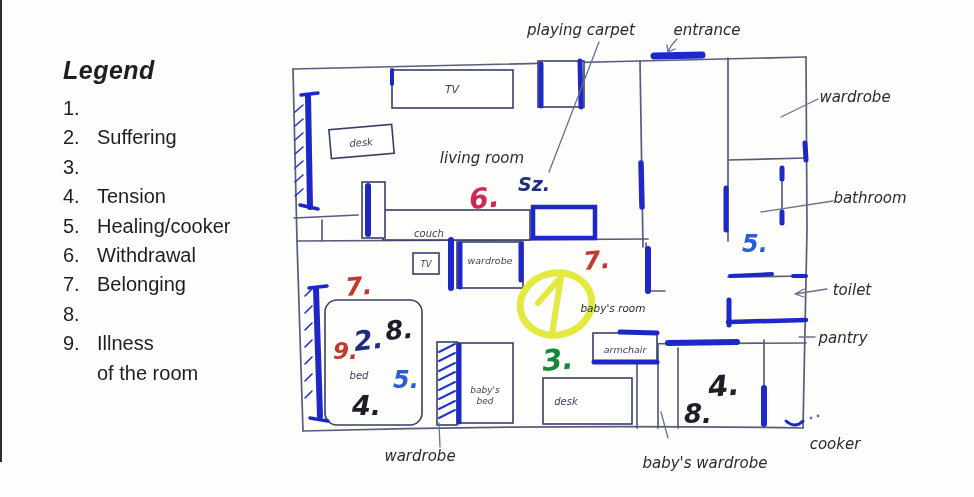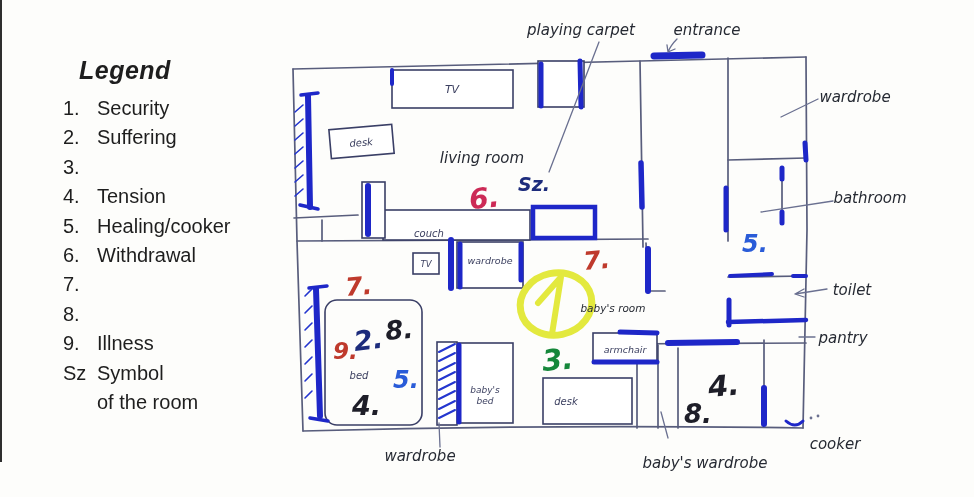--- a/index.html
+++ b/index.html
@@ -2,40 +2,39 @@
 <html><head>
 <meta charset="utf-8">
 <style>
   html,body{margin:0;padding:0;}
   body{
     width:974px;height:497px;position:relative;overflow:hidden;
     background:#fdfdfb;font-family:"Liberation Sans",sans-serif;
   }
   .edge-line{position:absolute;left:0;top:0;width:2px;height:462px;background:#2e2e2e;}
   .legend{position:absolute;left:63px;top:56px;color:#1e1e1e;}
-  .legend-title{font-size:25px;font-weight:bold;font-style:italic;letter-spacing:.5px;margin:0 0 9px 16px;}
+  .legend-title{font-size:25px;font-weight:bold;font-style:italic;letter-spacing:.5px;margin:0 0 9px 0;}
   .lg-row{display:flex;font-size:20px;line-height:29.4px;}
   .lg-num{width:34px;flex:none;}
   .plan-svg{position:absolute;left:0;top:0;}
   .hand{font-family:"DejaVu Sans",sans-serif;font-style:italic;fill:#262a33;}
   .out-label{font-size:15px;}
   .furn-label{fill:#3c4060;}
   .num{font-family:"DejaVu Sans",sans-serif;font-weight:bold;font-style:italic;}
   text{user-select:none;}
 </style>
 </head>
 <body>
 
 <div class="edge-line"></div>
 
 <div class="legend">
   <div class="legend-title">Legend</div>
   <div class="lg-row">
       <span class="lg-num">1.</span>
-      <span>Security</span>
     </div>
   <div class="lg-row">
       <span class="lg-num">2.</span>
       <span>Suffering</span>
     </div>
   <div class="lg-row">
       <span class="lg-num">3.</span>
     </div>
   <div class="lg-row">
       <span class="lg-num">4.</span>
@@ -44,31 +43,28 @@
   <div class="lg-row">
       <span class="lg-num">5.</span>
       <span>Healing/cooker</span>
     </div>
   <div class="lg-row">
       <span class="lg-num">6.</span>
       <span>Withdrawal</span>
     </div>
   <div class="lg-row">
       <span class="lg-num">7.</span>
+      <span>Belonging</span>
     </div>
   <div class="lg-row">
       <span class="lg-num">8.</span>
     </div>
   <div class="lg-row">
       <span class="lg-num">9.</span>
       <span>Illness</span>
-    </div>
-  <div class="lg-row">
-      <span class="lg-num">Sz</span>
-      <span>Symbol</span>
     </div>
   <div class="lg-row">
       <span class="lg-num"></span>
       <span>of the room</span>
     </div>
 </div>
 
 <svg class="plan-svg" width="974" height="497" viewBox="0 0 974 497">
 
   <g fill="none" stroke-width="1.7" stroke-linecap="round" stroke="#585d7c">

